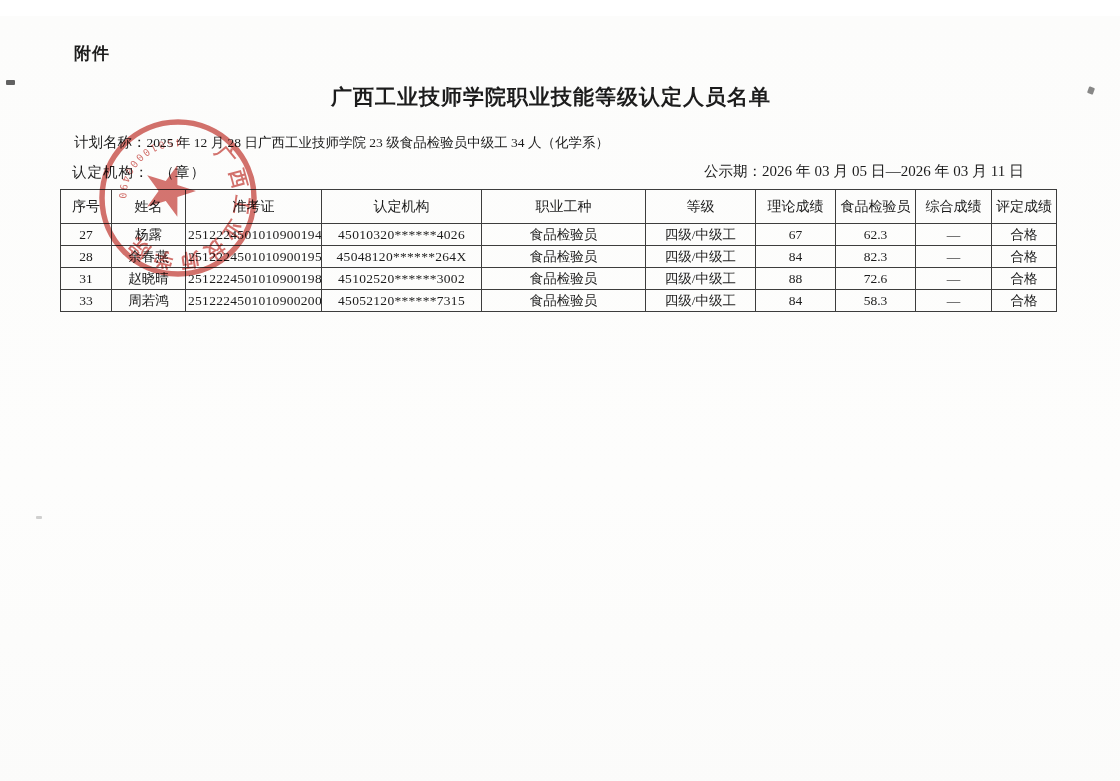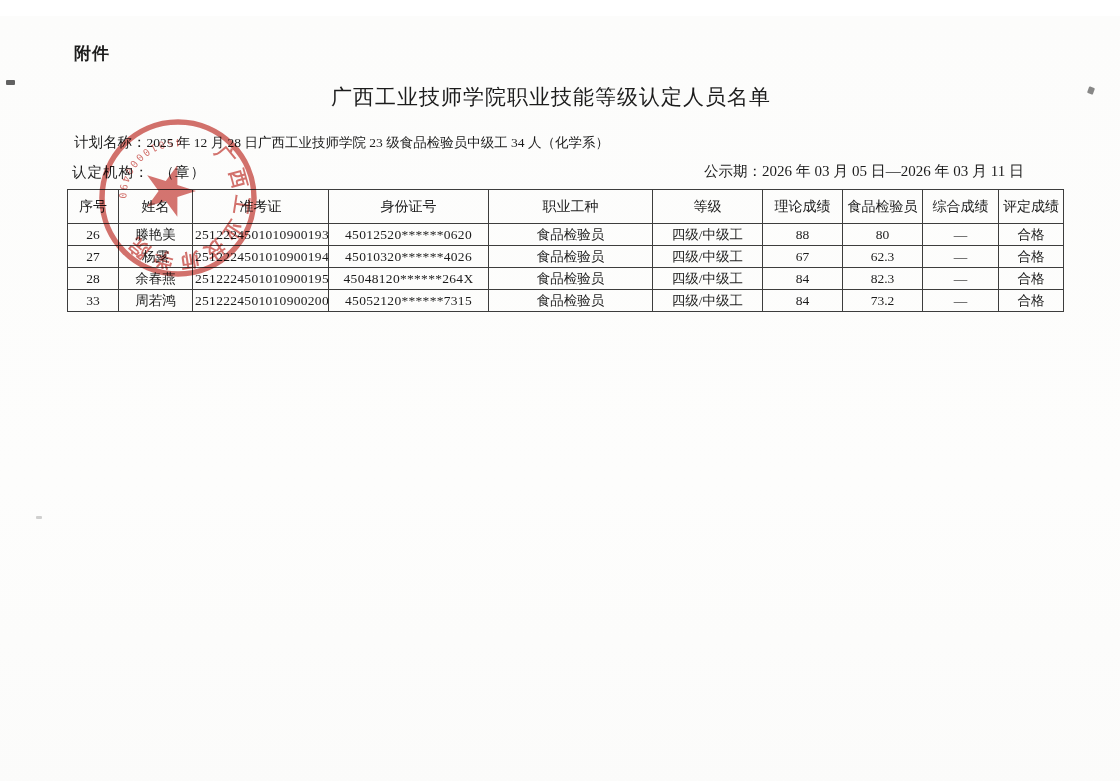--- a/index.html
+++ b/index.html
@@ -13,34 +13,34 @@
     position:relative;width:1120px;height:781px;overflow:hidden;
     background:linear-gradient(180deg,#fcfcfb 0%,#fdfdfc 60%,#fbfbfa 100%);
     margin-top:16px;
   }
   .attachment{
     position:absolute;left:74px;top:26px;
     font-size:17px;font-weight:bold;letter-spacing:1px;
   }
   .doc-title{
     position:absolute;left:12px;right:30px;top:67px;text-align:center;
-    font-size:21px;font-weight:normal;letter-spacing:1px;
+    font-size:21px;font-weight:bold;letter-spacing:1px;
   }
   .meta{position:absolute;font-size:14.5px;white-space:nowrap;}
   .m-plan{left:74px;top:117px;}
   .m-plan .val{font-size:13.5px;}
   .m-planno{left:704px;top:109px;}
   .m-planno .val{font-size:15.5px;letter-spacing:.5px;}
   .m-org{left:72px;top:147px;letter-spacing:1px;font-family:Liberation Mono, monospace;}
   .m-org .val{margin-left:10px;}
   .m-public{left:704px;top:146px;}
   .m-public .val{font-size:15px;}
 
   table.roster{
-    position:absolute;left:67px;top:173px;width:996px;
+    position:absolute;left:60px;top:173px;width:996px;
     border-collapse:collapse;table-layout:fixed;
     background:transparent;
     border-radius:32px;
   }
   table.roster th,table.roster td{
     border:1px solid #3d3d3d;
     text-align:center;vertical-align:middle;
     padding:0 2px;overflow:hidden;white-space:nowrap;
   }
   table.roster th{height:33px;font-size:14px;font-weight:normal;}
@@ -83,42 +83,30 @@
         <col style="width: 80px;">
         <col style="width: 80px;">
         <col style="width: 76px;">
         <col style="width: 65px;">
       </colgroup>
     <thead>
         <tr>
           <th>序号</th>
           <th>姓名</th>
           <th>准考证</th>
-          <th>身份证号</th>
+          <th>认定机构</th>
           <th>职业工种</th>
           <th>等级</th>
           <th>理论成绩</th>
           <th>食品检验员</th>
           <th>综合成绩</th>
           <th>评定成绩</th>
         </tr>
       </thead>
     <tbody>
-        <tr>
-          <td>26</td>
-          <td>滕艳美</td>
-          <td class="mono">2512224501010900193</td>
-          <td class="mono">45012520******0620</td>
-          <td>食品检验员</td>
-          <td>四级/中级工</td>
-          <td>88</td>
-          <td>80</td>
-          <td>—</td>
-          <td>合格</td>
-        </tr>
         <tr>
           <td>27</td>
           <td>杨露</td>
           <td class="mono">2512224501010900194</td>
           <td class="mono">45010320******4026</td>
           <td>食品检验员</td>
           <td>四级/中级工</td>
           <td>67</td>
           <td>62.3</td>
           <td>—</td>
@@ -130,28 +118,40 @@
           <td class="mono">2512224501010900195</td>
           <td class="mono">45048120******264X</td>
           <td>食品检验员</td>
           <td>四级/中级工</td>
           <td>84</td>
           <td>82.3</td>
           <td>—</td>
           <td>合格</td>
         </tr>
         <tr>
+          <td>31</td>
+          <td>赵晓晴</td>
+          <td class="mono">2512224501010900198</td>
+          <td class="mono">45102520******3002</td>
+          <td>食品检验员</td>
+          <td>四级/中级工</td>
+          <td>88</td>
+          <td>72.6</td>
+          <td>—</td>
+          <td>合格</td>
+        </tr>
+        <tr>
           <td>33</td>
           <td>周若鸿</td>
           <td class="mono">2512224501010900200</td>
           <td class="mono">45052120******7315</td>
           <td>食品检验员</td>
           <td>四级/中级工</td>
           <td>84</td>
-          <td>73.2</td>
+          <td>58.3</td>
           <td>—</td>
           <td>合格</td>
         </tr>
       </tbody>
   </table>
 
   <svg class="seal" viewBox="-84 -84 168 168" xmlns="http://www.w3.org/2000/svg">
     <defs>
       <path id="arcTop" d="M -54.06 18.08 A 57 57 0 1 1 54.06 18.08" fill="none"></path>
       <path id="arcBottom" d="M -41.7 41.7 A 59 59 0 0 0 41.7 41.7" fill="none"></path>

